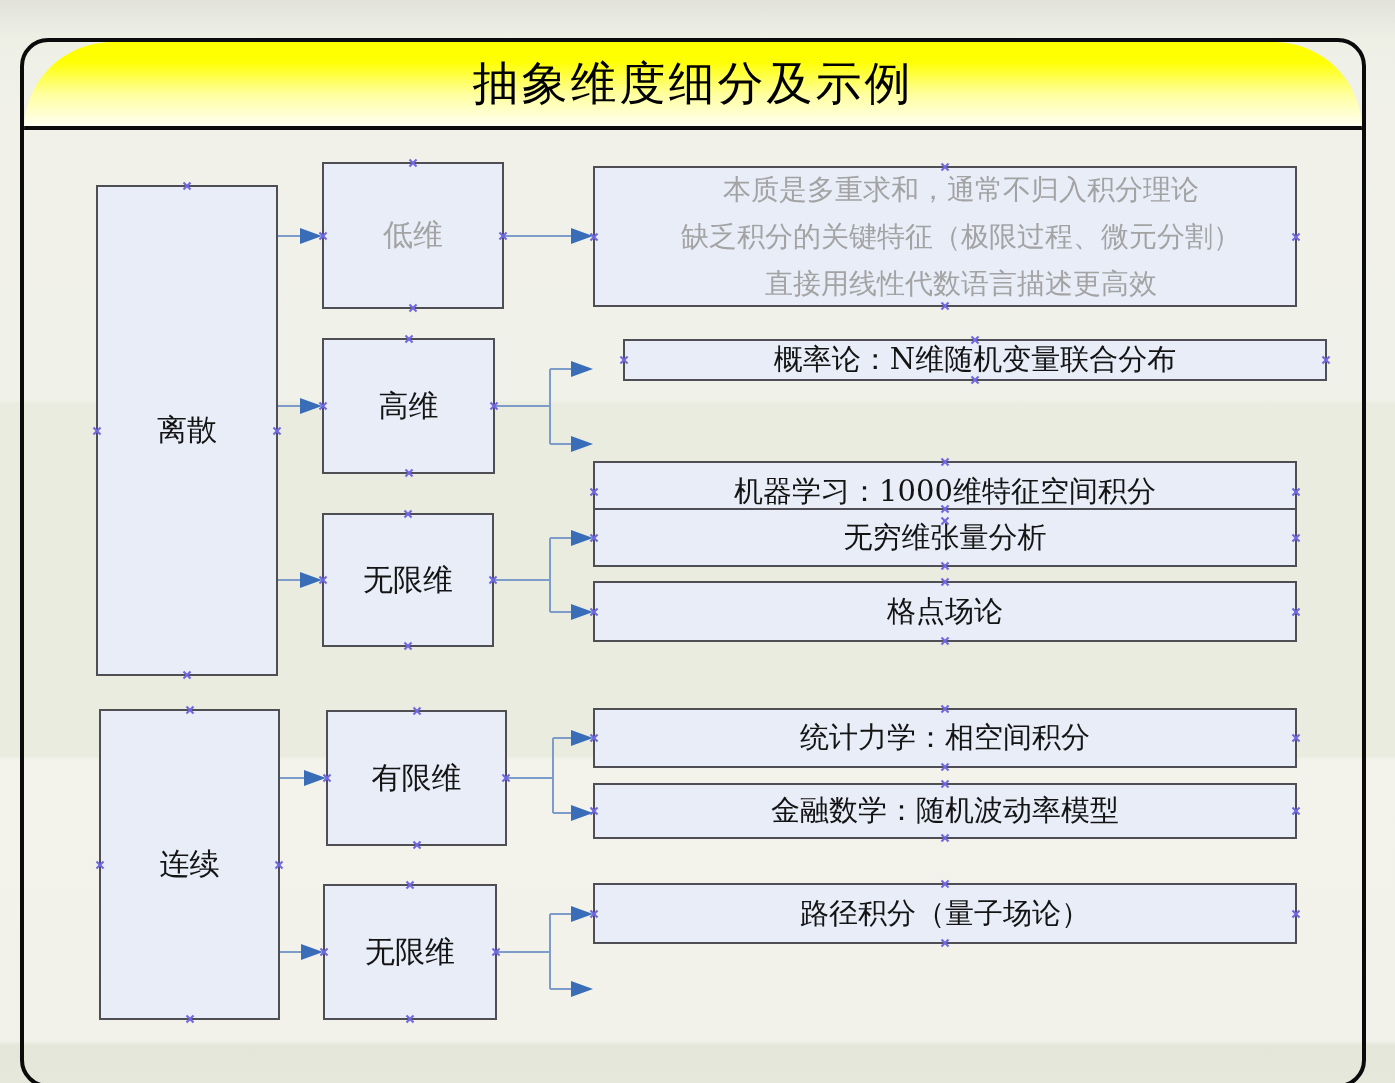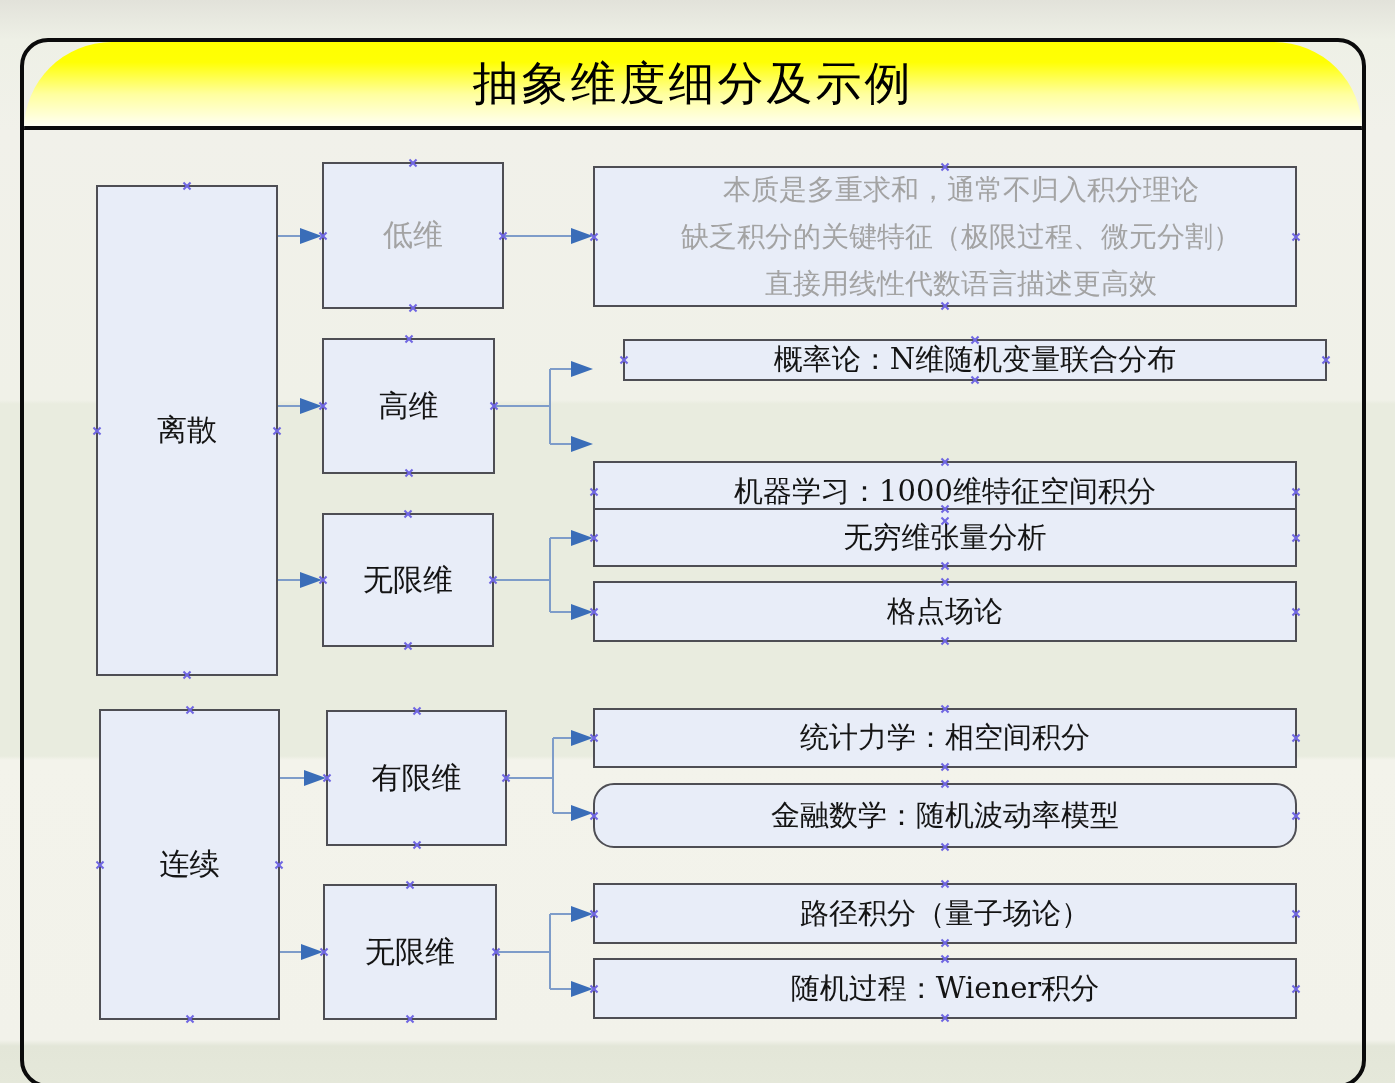--- a/index.html
+++ b/index.html
@@ -81,23 +81,22 @@
   <span class="handle h-n"></span>
       <span class="handle h-e"></span>
       <span class="handle h-s"></span>
       <span class="handle h-w"></span>
     </div>
   <div class="dbox example" style="left:593px;top:339px;width:704px;height:42px;margin-left:30px;">概率论：N维随机变量联合分布<span class="handle h-n"></span><span class="handle h-e"></span><span class="handle h-s"></span><span class="handle h-w"></span></div>
   <div class="dbox example" style="left:593px;top:413px;width:704px;height:61px;margin-top:48px;">机器学习：1000维特征空间积分<span class="handle h-n"></span><span class="handle h-e"></span><span class="handle h-s"></span><span class="handle h-w"></span></div>
   <div class="dbox example" style="left:593px;top:581px;width:704px;height:61px;">格点场论<span class="handle h-n"></span><span class="handle h-e"></span><span class="handle h-s"></span><span class="handle h-w"></span></div>
   <div class="dbox example" style="left:593px;top:508px;width:704px;height:59px;">无穷维张量分析<span class="handle h-n"></span><span class="handle h-e"></span><span class="handle h-s"></span><span class="handle h-w"></span></div>
   <div class="dbox example" style="left:593px;top:708px;width:704px;height:60px;text-align:center;">统计力学：相空间积分<span class="handle h-n"></span><span class="handle h-e"></span><span class="handle h-s"></span><span class="handle h-w"></span></div>
-  <div class="dbox example" style="left:593px;top:783px;width:704px;height:65px;border-radius:21px;">金融数学：随机波动率模型<span class="handle h-n"></span><span class="handle h-e"></span><span class="handle h-s"></span><span class="handle h-w"></span></div>
+  <div class="dbox example" style="left:593px;top:783px;width:704px;height:56px;">金融数学：随机波动率模型<span class="handle h-n"></span><span class="handle h-e"></span><span class="handle h-s"></span><span class="handle h-w"></span></div>
   <div class="dbox example" style="left:593px;top:883px;width:704px;height:61px;">路径积分（量子场论）<span class="handle h-n"></span><span class="handle h-e"></span><span class="handle h-s"></span><span class="handle h-w"></span></div>
-  <div class="dbox example" style="left:593px;top:958px;width:704px;height:61px;">随机过程：Wiener积分<span class="handle h-n"></span><span class="handle h-e"></span><span class="handle h-s"></span><span class="handle h-w"></span></div>
 
   <svg class="connectors" width="1395" height="1083" viewBox="0 0 1395 1083">
     <g stroke="#7e9cc9" stroke-width="2" fill="none">
       <path d="M278,236 H302"></path>
       <path d="M504,236 H573"></path>
       <path d="M278,406 H302"></path>
       <path d="M495,406 H550 M550,369 V444 M550,369 H575 M550,444 H575"></path>
       <path d="M278,580 H302"></path>
       <path d="M494,580 H550 M550,538 V612 M550,538 H575 M550,612 H575"></path>
       <path d="M280,778 H308"></path>

